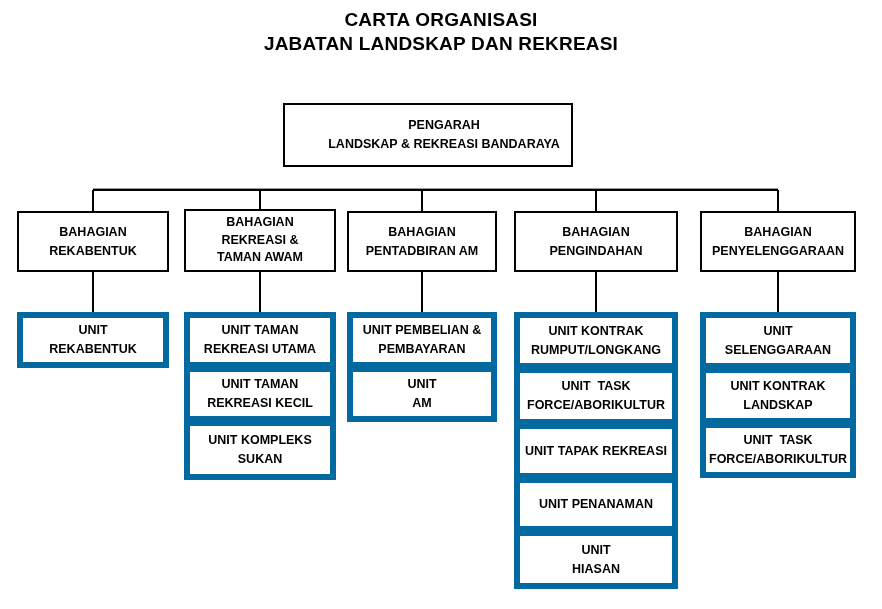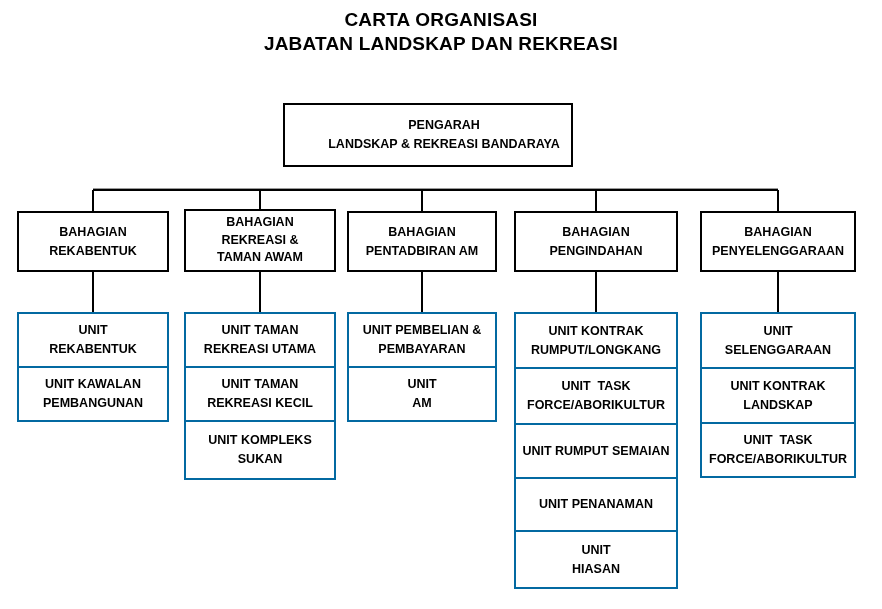--- a/index.html
+++ b/index.html
@@ -39,21 +39,21 @@
       white-space: pre-wrap;
       font-size: 12.5px;
       line-height: 1.5;
     }
     .unit-col {
       position: absolute;
       box-sizing: border-box;
     }
     .unit {
       box-sizing: border-box;
-      border: 2px solid #0369a1;
+      border: 6px solid #0369a1;
       background: #ffffff;
       display: flex;
       align-items: center;
       justify-content: center;
       text-align: center;
       white-space: pre-wrap;
       font-size: 12.5px;
       line-height: 1.5;
     }
     .unit + .unit {
@@ -104,22 +104,20 @@
 
   <div class="vline" style="left:92px;  top:272px; height:40px;"></div>
   <div class="vline" style="left:259px; top:272px; height:40px;"></div>
   <div class="vline" style="left:421px; top:272px; height:40px;"></div>
   <div class="vline" style="left:595px; top:272px; height:40px;"></div>
   <div class="vline" style="left:777px; top:272px; height:40px;"></div>
 
   <div class="unit-col" style="left:17px; top:312px; width:152px;">
     <div class="unit" style="height:56px;">UNIT
 REKABENTUK</div>
-    <div class="unit" style="height:56px;">UNIT KAWALAN
-PEMBANGUNAN</div>
   </div>
 
   <div class="unit-col" style="left:184px; top:312px; width:152px;">
     <div class="unit" style="height:56px;">UNIT TAMAN
 REKREASI UTAMA</div>
     <div class="unit" style="height:56px;">UNIT TAMAN
 REKREASI KECIL</div>
     <div class="unit" style="height:60px;">UNIT KOMPLEKS
 SUKAN</div>
   </div>
@@ -129,21 +127,21 @@
 PEMBAYARAN</div>
     <div class="unit" style="height:56px;">UNIT
 AM</div>
   </div>
 
   <div class="unit-col" style="left:514px; top:312px; width:164px;">
     <div class="unit" style="height:57px;">UNIT KONTRAK
 RUMPUT/LONGKANG</div>
     <div class="unit" style="height:58px;">UNIT  TASK
 FORCE/ABORIKULTUR</div>
-    <div class="unit" style="height:56px;">UNIT RUMPUT SEMAIAN</div>
+    <div class="unit" style="height:56px;">UNIT TAPAK REKREASI</div>
     <div class="unit" style="height:55px;">UNIT PENANAMAN</div>
     <div class="unit" style="height:59px;">UNIT
 HIASAN</div>
   </div>
 
   <div class="unit-col" style="left:700px; top:312px; width:156px;">
     <div class="unit" style="height:57px;">UNIT
 SELENGGARAAN</div>
     <div class="unit" style="height:57px;">UNIT KONTRAK
 LANDSKAP</div>

